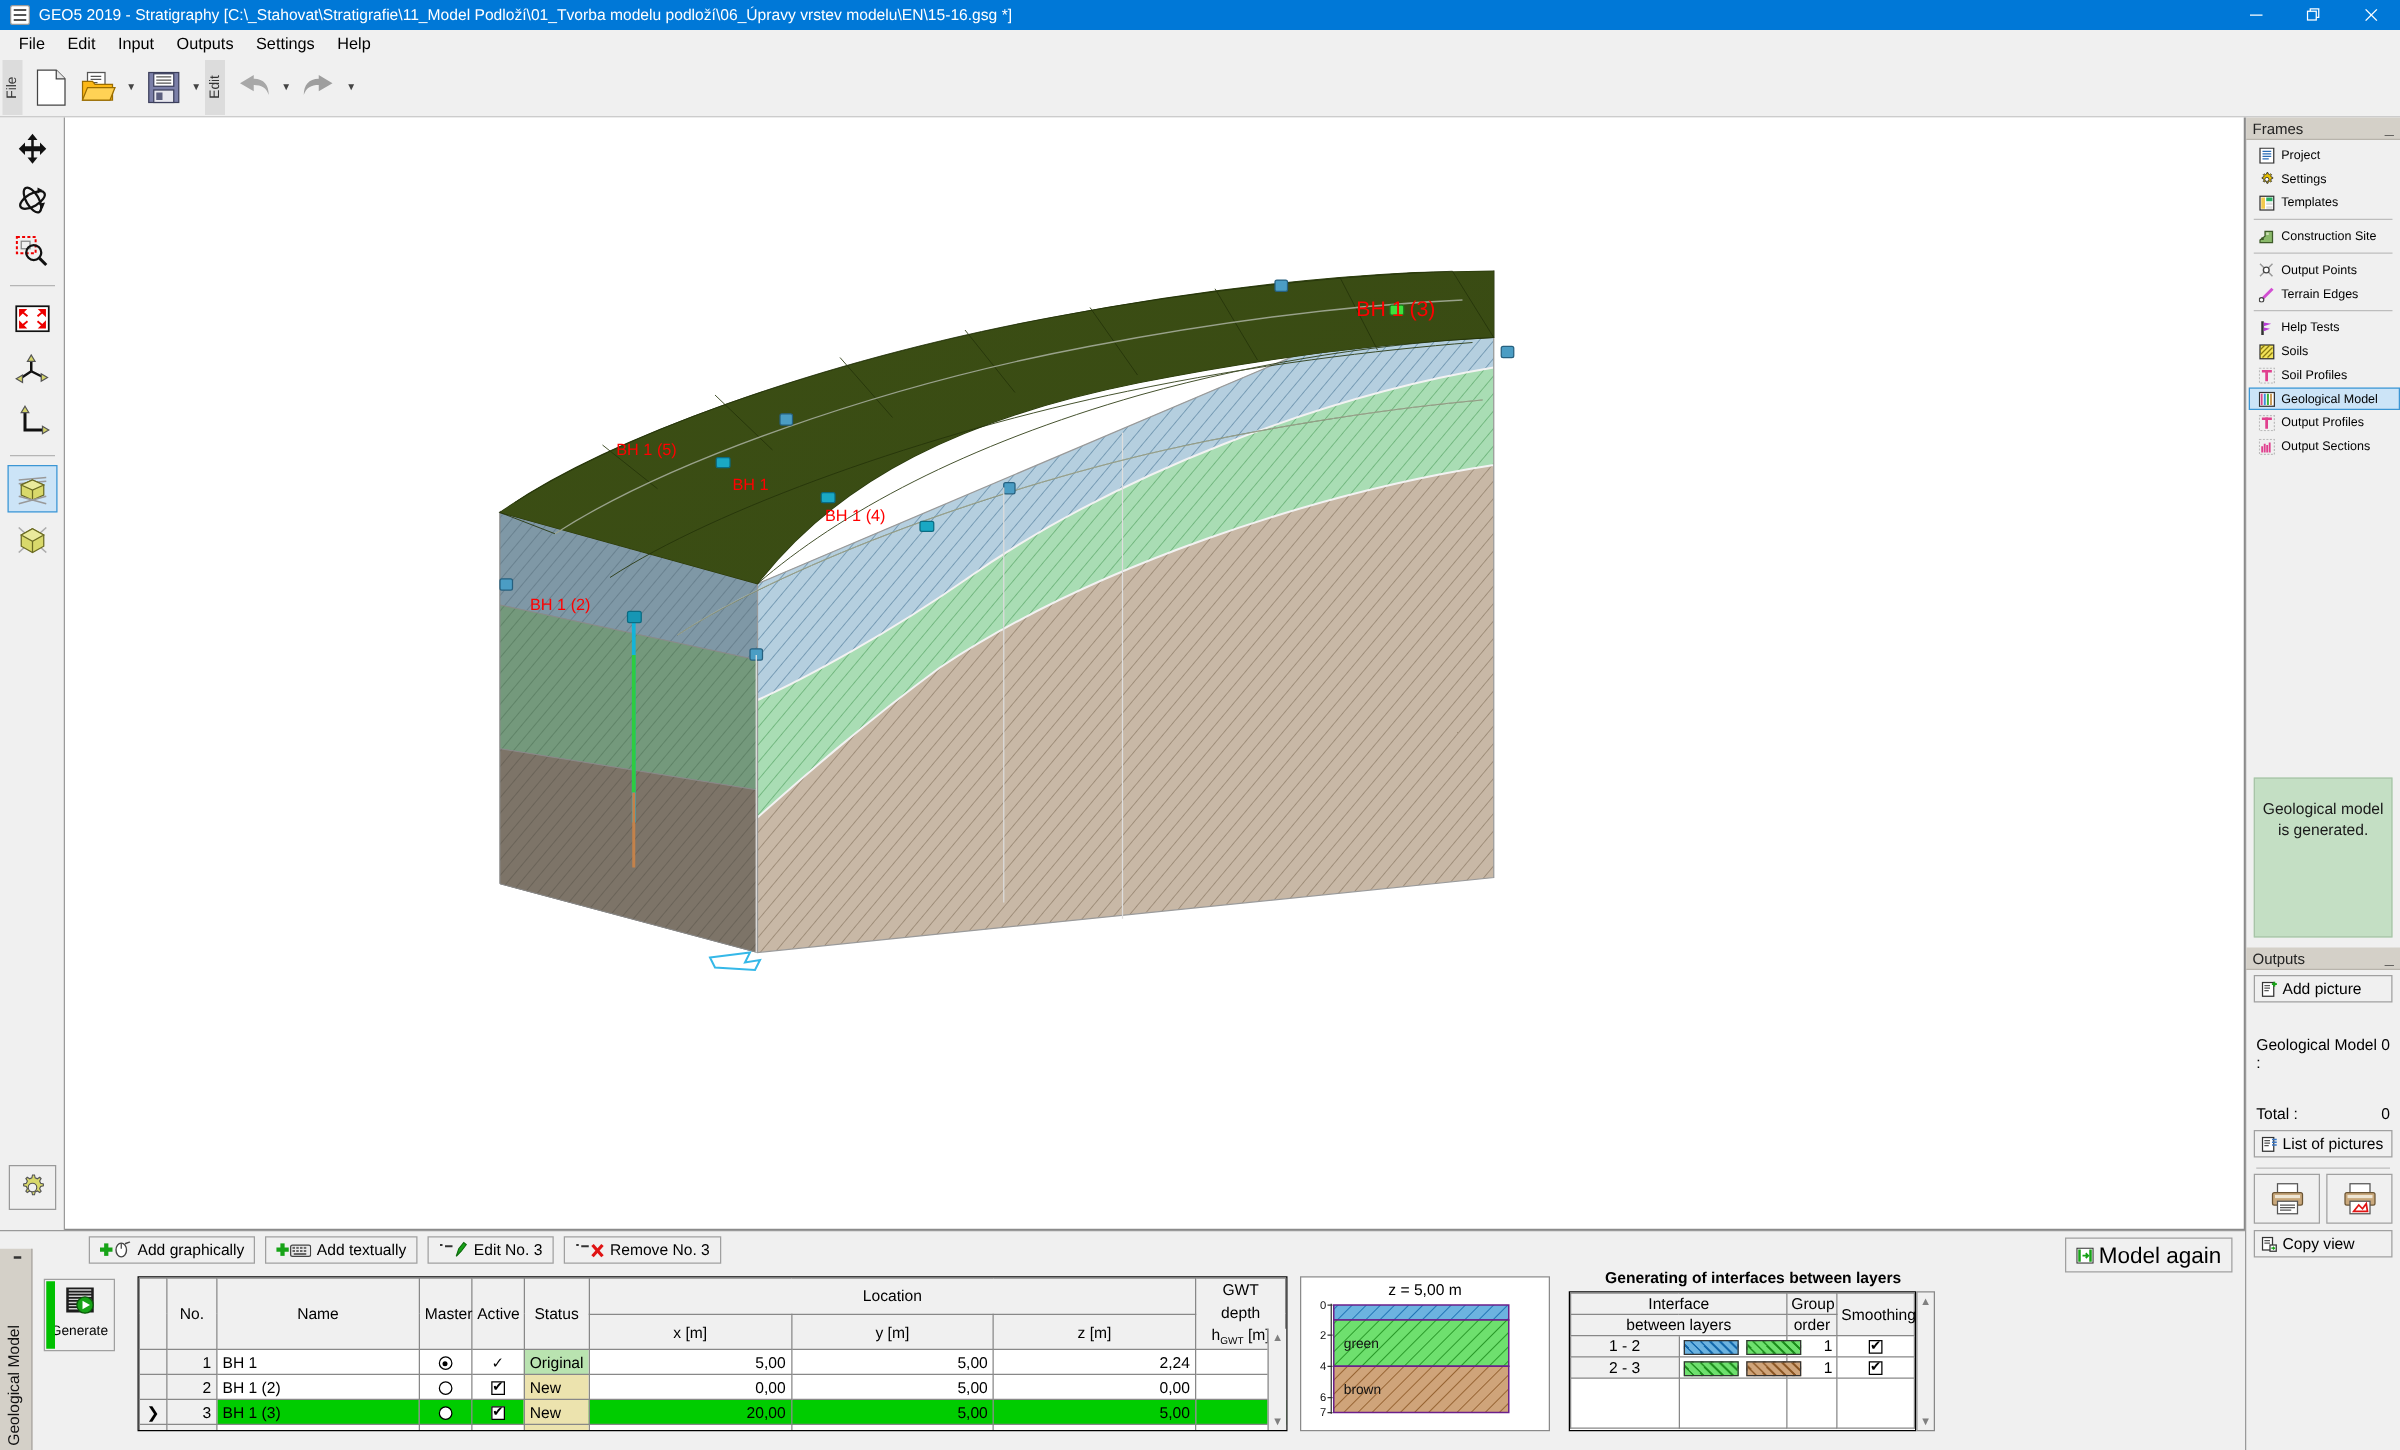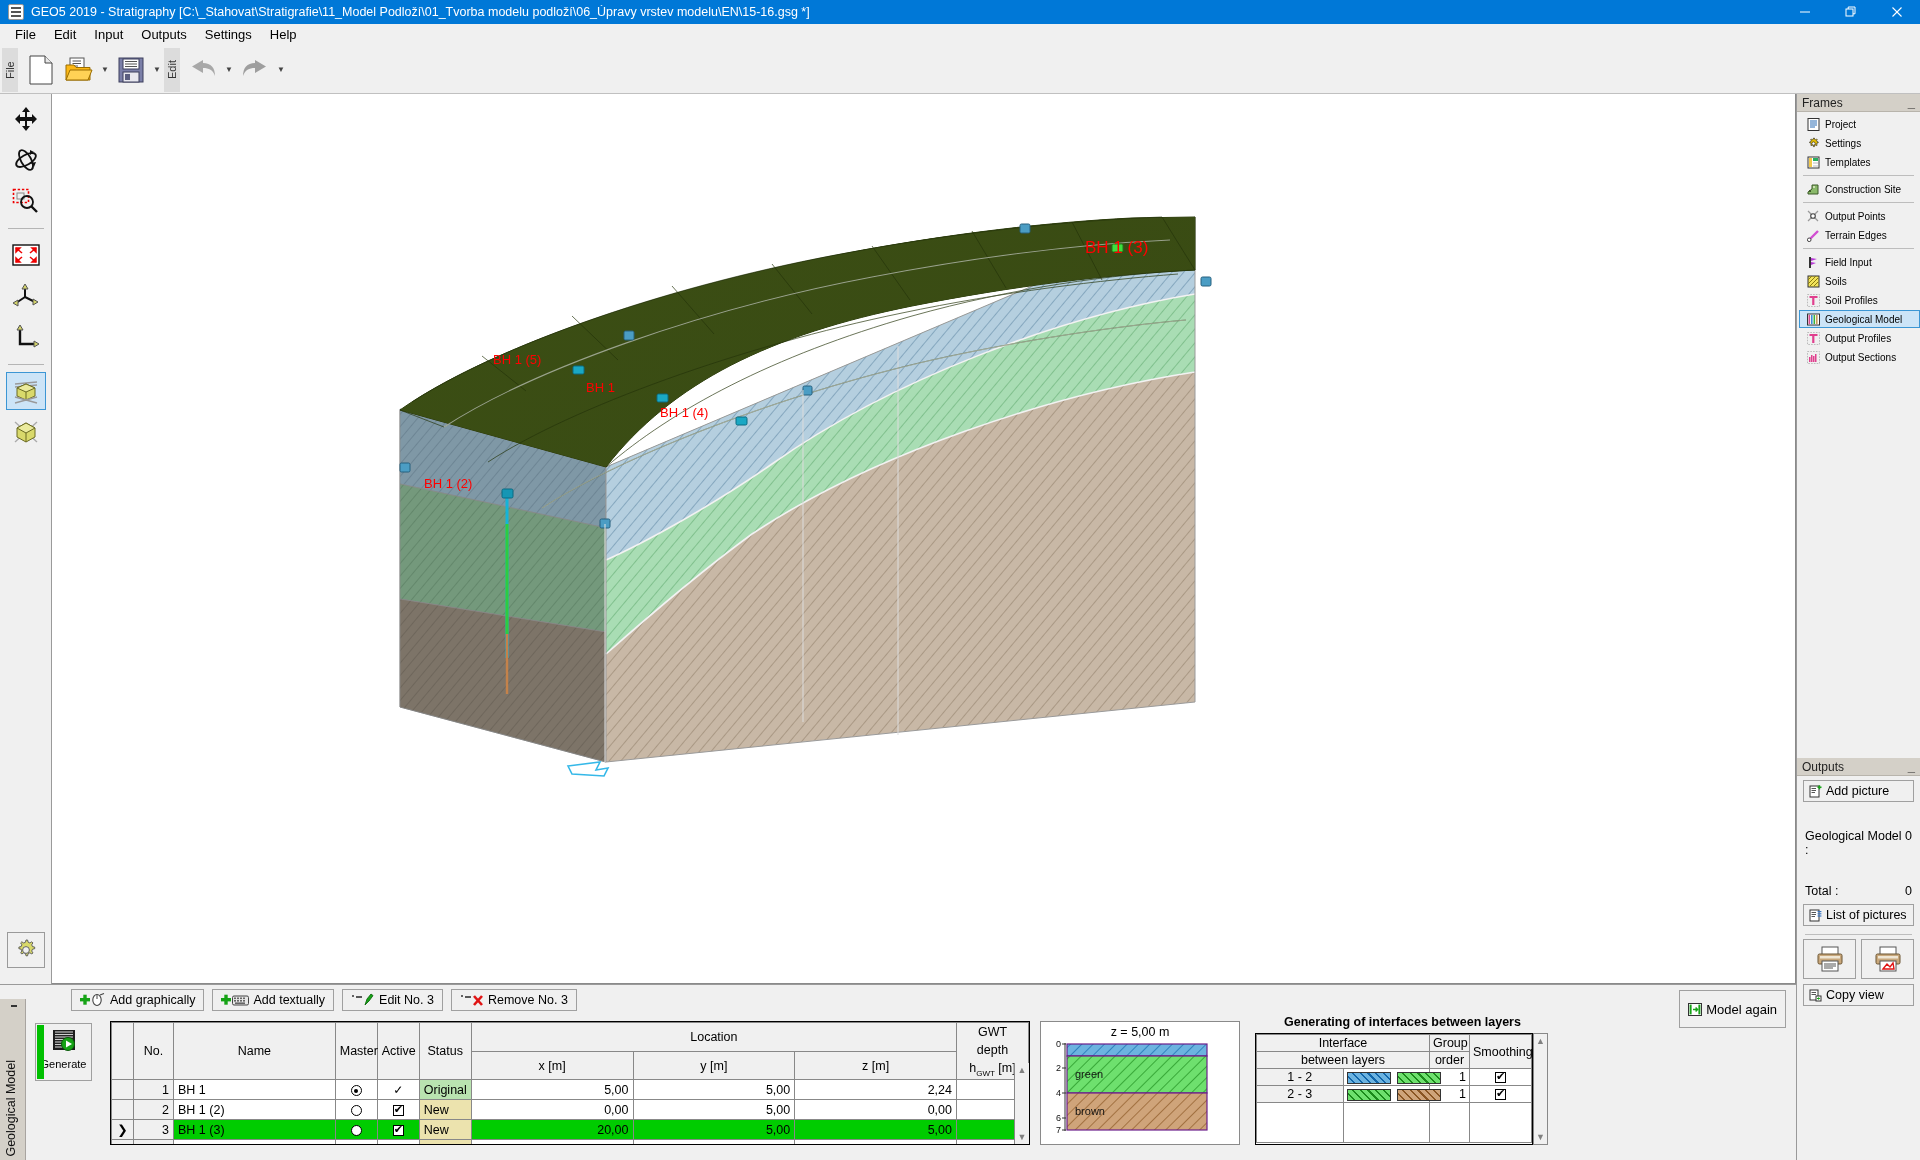--- a/index.html
+++ b/index.html
@@ -141,23 +141,23 @@
   .bottom {
     position:absolute; left:0; right:124px; bottom:0; height:176px;
     background:#f0f0f0; border-top:1px solid #9a9a9a;
   }
   .btoolbar { height:30px; display:flex; align-items:center; padding-left:30px;margin-left:41px; }
   .bbtn {
     height:22px; background:#f0f0f0; border:1px solid #a0a0a0; margin-right:8px;
     display:flex; align-items:center; padding:0 8px; font-size:12.5px; gap:4px;
   }
   .model-again {
-    position:absolute; right:10px; top:5px; height:38px;
+    position:absolute; right:10px; top:5px; height:28px;
     background:#f0f0f0; border:1px solid #a0a0a0;
-    display:flex; align-items:center; padding:0 8px; font-size:13px; gap:4px;
+    display:flex; align-items:center; padding:0 8px; font-size:18px; gap:4px;
   }
 
   .vtab {
     position:absolute; left:0; top:14px; width:26px; height:162px;
     background:#d4d0c8; border-right:1px solid #a8a4a0;
   }
   .vtab .vt-label {
     writing-mode:vertical-rl; transform:rotate(180deg);
     position:absolute; bottom:4px; left:4px; font-size:12.5px; color:#111;
   }
@@ -654,21 +654,21 @@
         <div class="frame-sep"></div>
 
         <div class="frame-item">
           <span class="fi-icon">
             <svg width="13" height="13" viewBox="0 0 13 13">
                 <rect x="2" y="1" width="2" height="11" fill="#333"></rect>
                 <polygon points="4,2 10,3 4,5" fill="#b83bd6"></polygon>
                 <polygon points="4,6 9,7 4,9" fill="#b83bd6"></polygon>
               </svg>
           </span>
-          <span>Field Input</span>
+          <span>Help Tests</span>
         </div>
 
         <div class="frame-item">
           <span class="fi-icon">
             <svg width="13" height="13" viewBox="0 0 13 13">
                 <rect x="1" y="1" width="11" height="11" fill="#f2e35a" stroke="#333"></rect>
                 <g stroke="#8a7a10" stroke-width="1">
                   <line x1="1" y1="5" x2="5" y2="1"></line>
                   <line x1="1" y1="9" x2="9" y2="1"></line>
                   <line x1="3" y1="11" x2="11" y2="3"></line>
@@ -723,20 +723,23 @@
                   <rect x="4" y="4" width="1.5" height="7"></rect>
                   <rect x="6" y="5" width="1.5" height="6"></rect>
                   <rect x="8" y="3" width="1.5" height="8"></rect>
                 </g>
               </svg>
           </span>
           <span>Output Sections</span>
         </div>
       </div>
 
+      <div class="status-box">
+        <span>Geological model is generated.</span>
+      </div>
 
       <div class="outputs-section">
         <div class="panel-head">
           <span>Outputs</span>
           <span class="min">_</span>
         </div>
 
         <div class="out-btn">
           <span style="margin-right:4px;display:flex">
             <svg width="13" height="13" viewBox="0 0 13 13">

